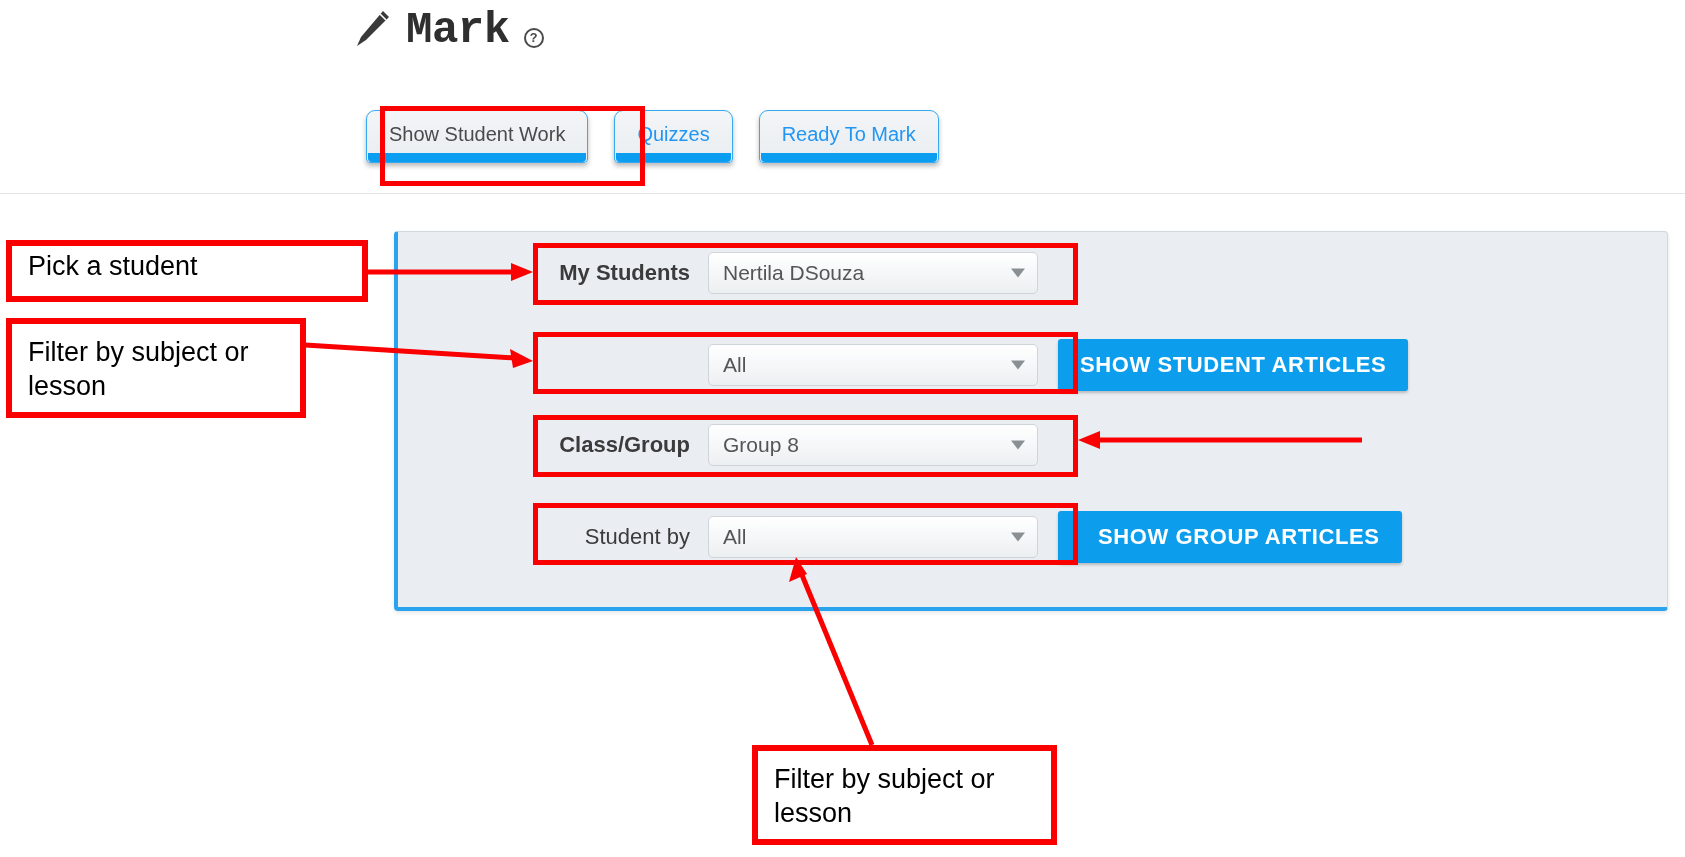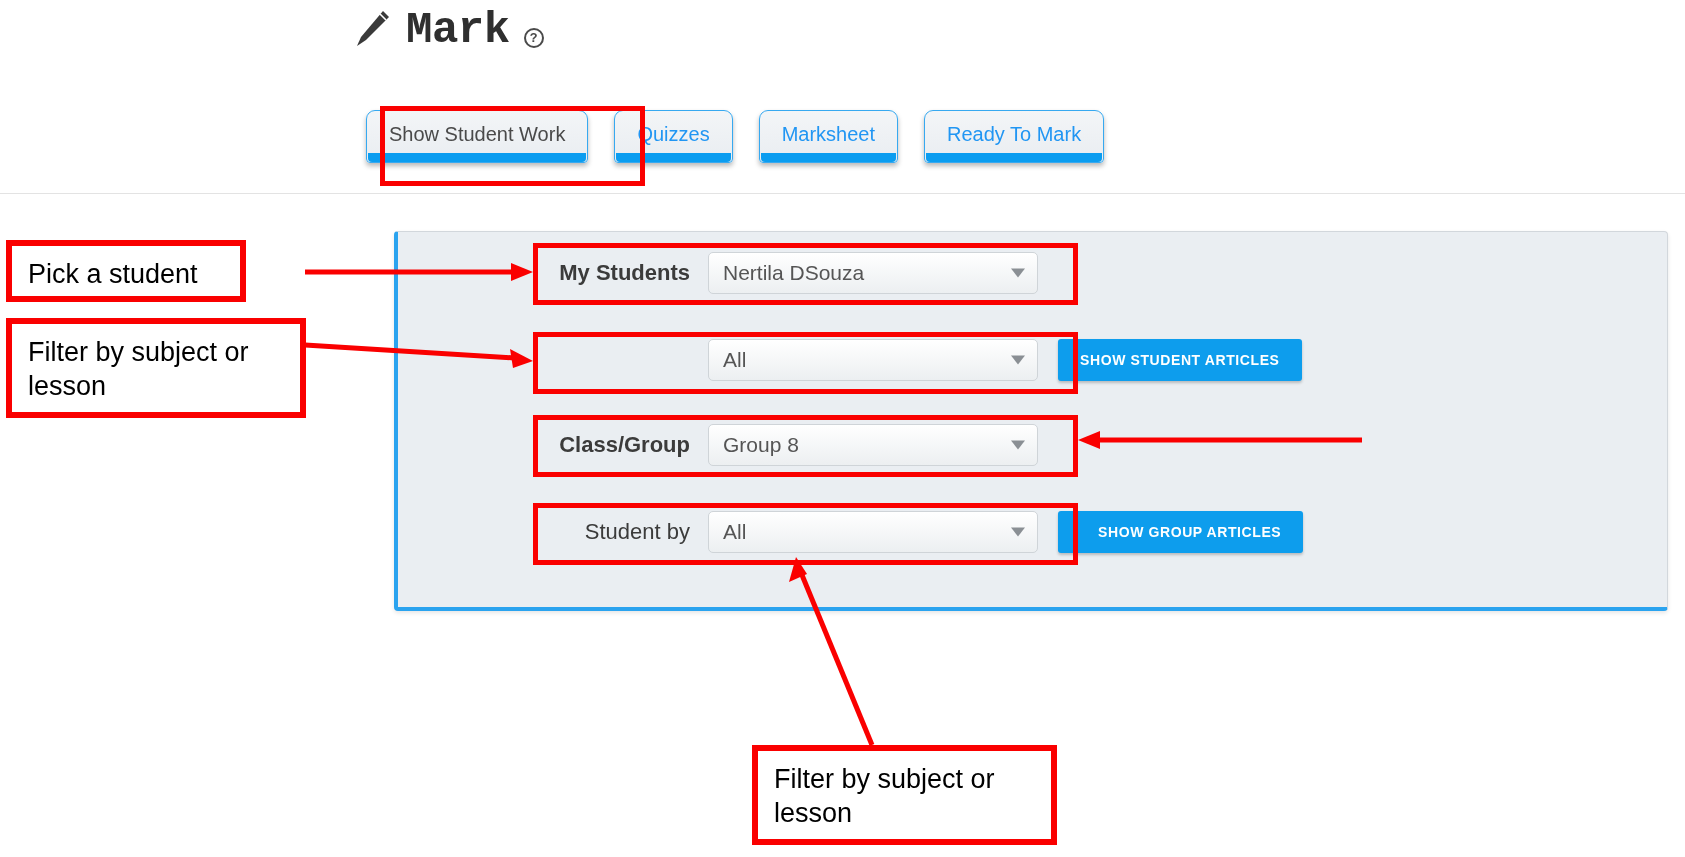--- a/index.html
+++ b/index.html
@@ -91,21 +91,21 @@
     width: 0; height: 0;
     border-left: 7px solid transparent;
     border-right: 7px solid transparent;
     border-top: 9px solid #8a8f94;
   }
 
   .blue-btn {
     background: #0d9ded;
     color: #fff;
     border: none; border-radius: 3px;
-    font-size: 14px; font-weight: 700; letter-spacing: 0.6px;
+    font-size: 22px; font-weight: 700; letter-spacing: 0.6px;
     padding: 13px 22px;
     box-shadow: 0 2px 3px rgba(0,0,0,0.22);
     cursor: pointer; white-space: nowrap;
     font-family: "Liberation Sans", sans-serif;
   }
 
   
   .callout {
     position: absolute;
     background: #ffffff;
@@ -144,23 +144,20 @@
   </div>
 
   <div class="tabbar">
     <div class="tab active">
       <span>Show Student Work</span>
     </div>
     <div class="tab">
       <span>Quizzes</span>
     </div>
     <div class="tab">
-      <span>Marksheet</span>
-    </div>
-    <div class="tab">
       <span>Ready To Mark</span>
     </div>
   </div>
 
   <div class="divider"></div>
 
   <div class="panel">
 
     <div class="form-row" style="left:110px; top:20px;">
       <div class="form-label bold">My Students</div>
@@ -211,21 +208,21 @@
     <line x1="305" y1="345" x2="515" y2="358" stroke="#fa0000" stroke-width="5"></line>
     <polygon points="533,361 510,349 513,368" fill="#fa0000"></polygon>
 
     <line x1="1362" y1="440" x2="1096" y2="440" stroke="#fa0000" stroke-width="5"></line>
     <polygon points="1078,440 1100,431 1100,449" fill="#fa0000"></polygon>
 
     <line x1="872" y1="745" x2="802" y2="575" stroke="#fa0000" stroke-width="5"></line>
     <polygon points="796,557 789,582 807,574" fill="#fa0000"></polygon>
   </svg>
 
-  <div class="callout" style="left:6px; top:240px; width:240px; height:62px; display:flex; align-items:flex-start;">
+  <div class="callout" style="left:6px; top:240px; width:362px; height:62px; display:flex; align-items:flex-end;">
     <span>Pick a student</span>
   </div>
 
   <div class="callout" style="left:6px; top:318px; width:300px; height:100px;">
     <span>Filter by subject or lesson</span>
   </div>
 
 
   <div class="callout" style="left:752px; top:745px; width:305px; height:100px;">
     <span>Filter by subject or lesson</span>

